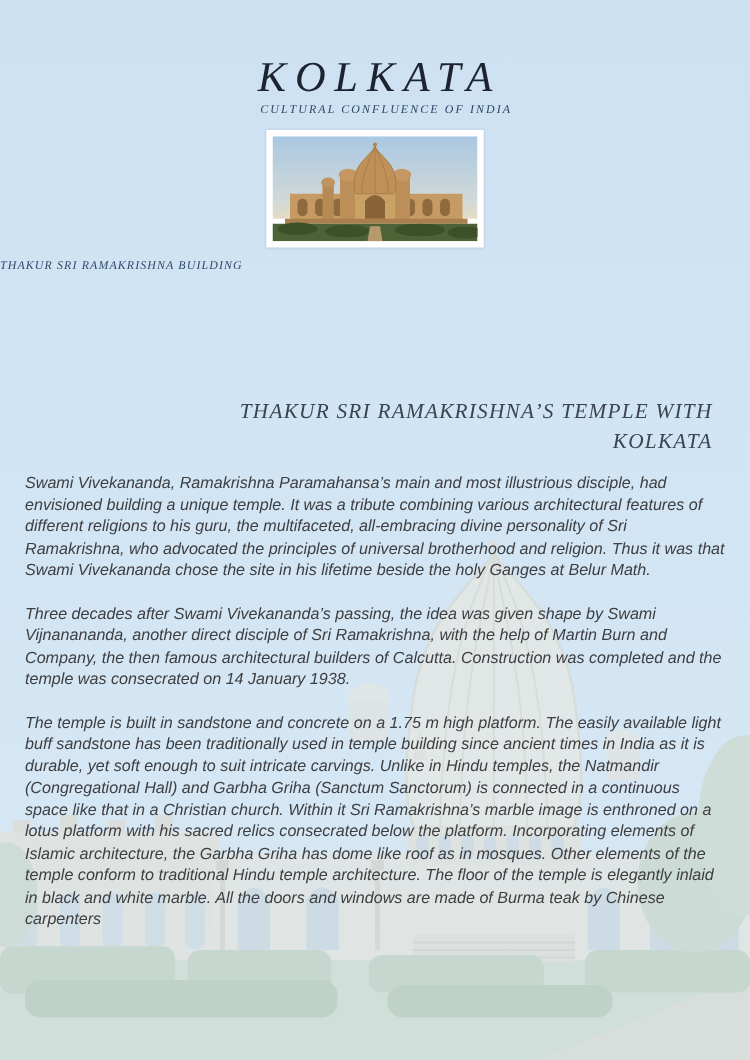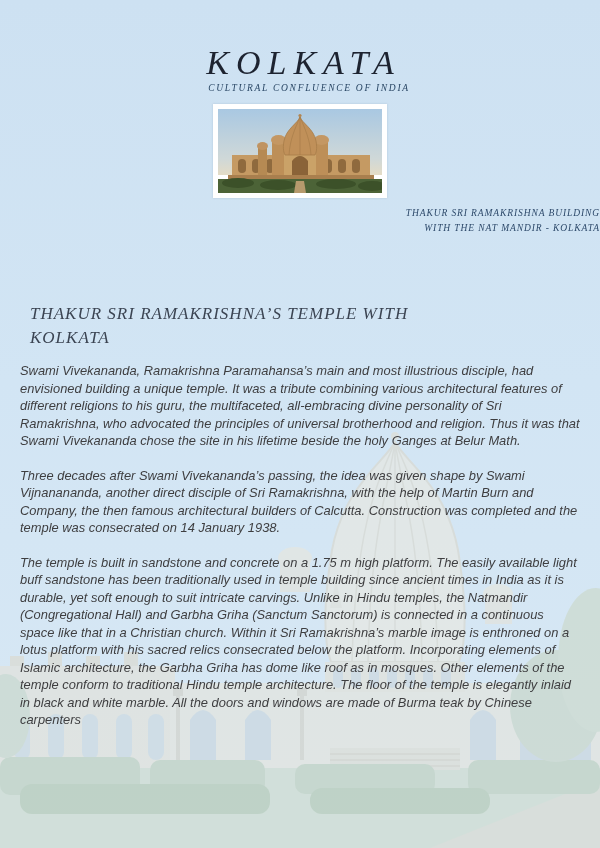--- a/index.html
+++ b/index.html
@@ -19,27 +19,27 @@
     margin-top:1px;text-align:center;transform:translateX(9px);
     font-family:"Liberation Serif",serif;font-size:9.5px;
     letter-spacing:1.7px;color:#2a4765;
   }
   .photo-frame{
     width:164px;margin:11px auto 0;background:#ffffff;padding:5px;
     box-shadow:0 0 2px rgba(90,110,140,.25);
   }
   .photo-frame svg{display:block;width:164px;height:84px;}
   .caption{
-    margin-top:8px;text-align:right;
+    margin-top:8px;text-align:left;
     font-family:"Liberation Serif",serif;font-size:9.5px;
     letter-spacing:.9px;color:#2e4a6b;line-height:15px;
   }
   .caption span{display:block;}
   .article-heading{
-    margin:66px 30px 0;text-align:left;
+    margin:96px 30px 0;text-align:right;
     font-family:"Liberation Serif",serif;font-weight:400;
     font-size:17px;letter-spacing:1px;color:#3b4452;line-height:24px;
   }
   .article-heading span{display:block;}
   .article{margin:12px 20px 16px;}
   .article p{
     margin:0 0 17px;font-size:12.9px;line-height:17.5px;
     color:#3e3e40;letter-spacing:0;
   }
 </style>
@@ -159,21 +159,20 @@
       <ellipse cx="20" cy="74" rx="16" ry="5" fill="#3c5129"></ellipse>
       <ellipse cx="60" cy="76" rx="18" ry="5" fill="#3c5129"></ellipse>
       <ellipse cx="118" cy="75" rx="20" ry="5" fill="#3c5129"></ellipse>
       <ellipse cx="154" cy="77" rx="14" ry="5" fill="#3c5129"></ellipse>
       <polygon points="76,84 88,84 86,72 78,72" fill="#b69a6d"></polygon>
     </svg>
   </div>
 
   <div class="caption">
     <span>THAKUR SRI RAMAKRISHNA BUILDING</span>
-    <span>WITH THE NAT MANDIR - KOLKATA</span>
   </div>
 
   <div class="article-heading">
     <span>THAKUR SRI RAMAKRISHNA’S TEMPLE WITH</span>
     <span>KOLKATA</span>
   </div>
 
   <div class="article">
     <p>Swami Vivekananda, Ramakrishna Paramahansa’s main and most illustrious disciple, had envisioned building a unique temple. It was a tribute combining various architectural features of different religions to his guru, the multifaceted, all-embracing divine personality of Sri Ramakrishna, who advocated the principles of universal brotherhood and religion. Thus it was that Swami Vivekananda chose the site in his lifetime beside the holy Ganges at Belur Math.</p>
     <p>Three decades after Swami Vivekananda’s passing, the idea was given shape by Swami Vijnanananda, another direct disciple of Sri Ramakrishna, with the help of Martin Burn and Company, the then famous architectural builders of Calcutta. Construction was completed and the temple was consecrated on 14 January 1938.</p>

